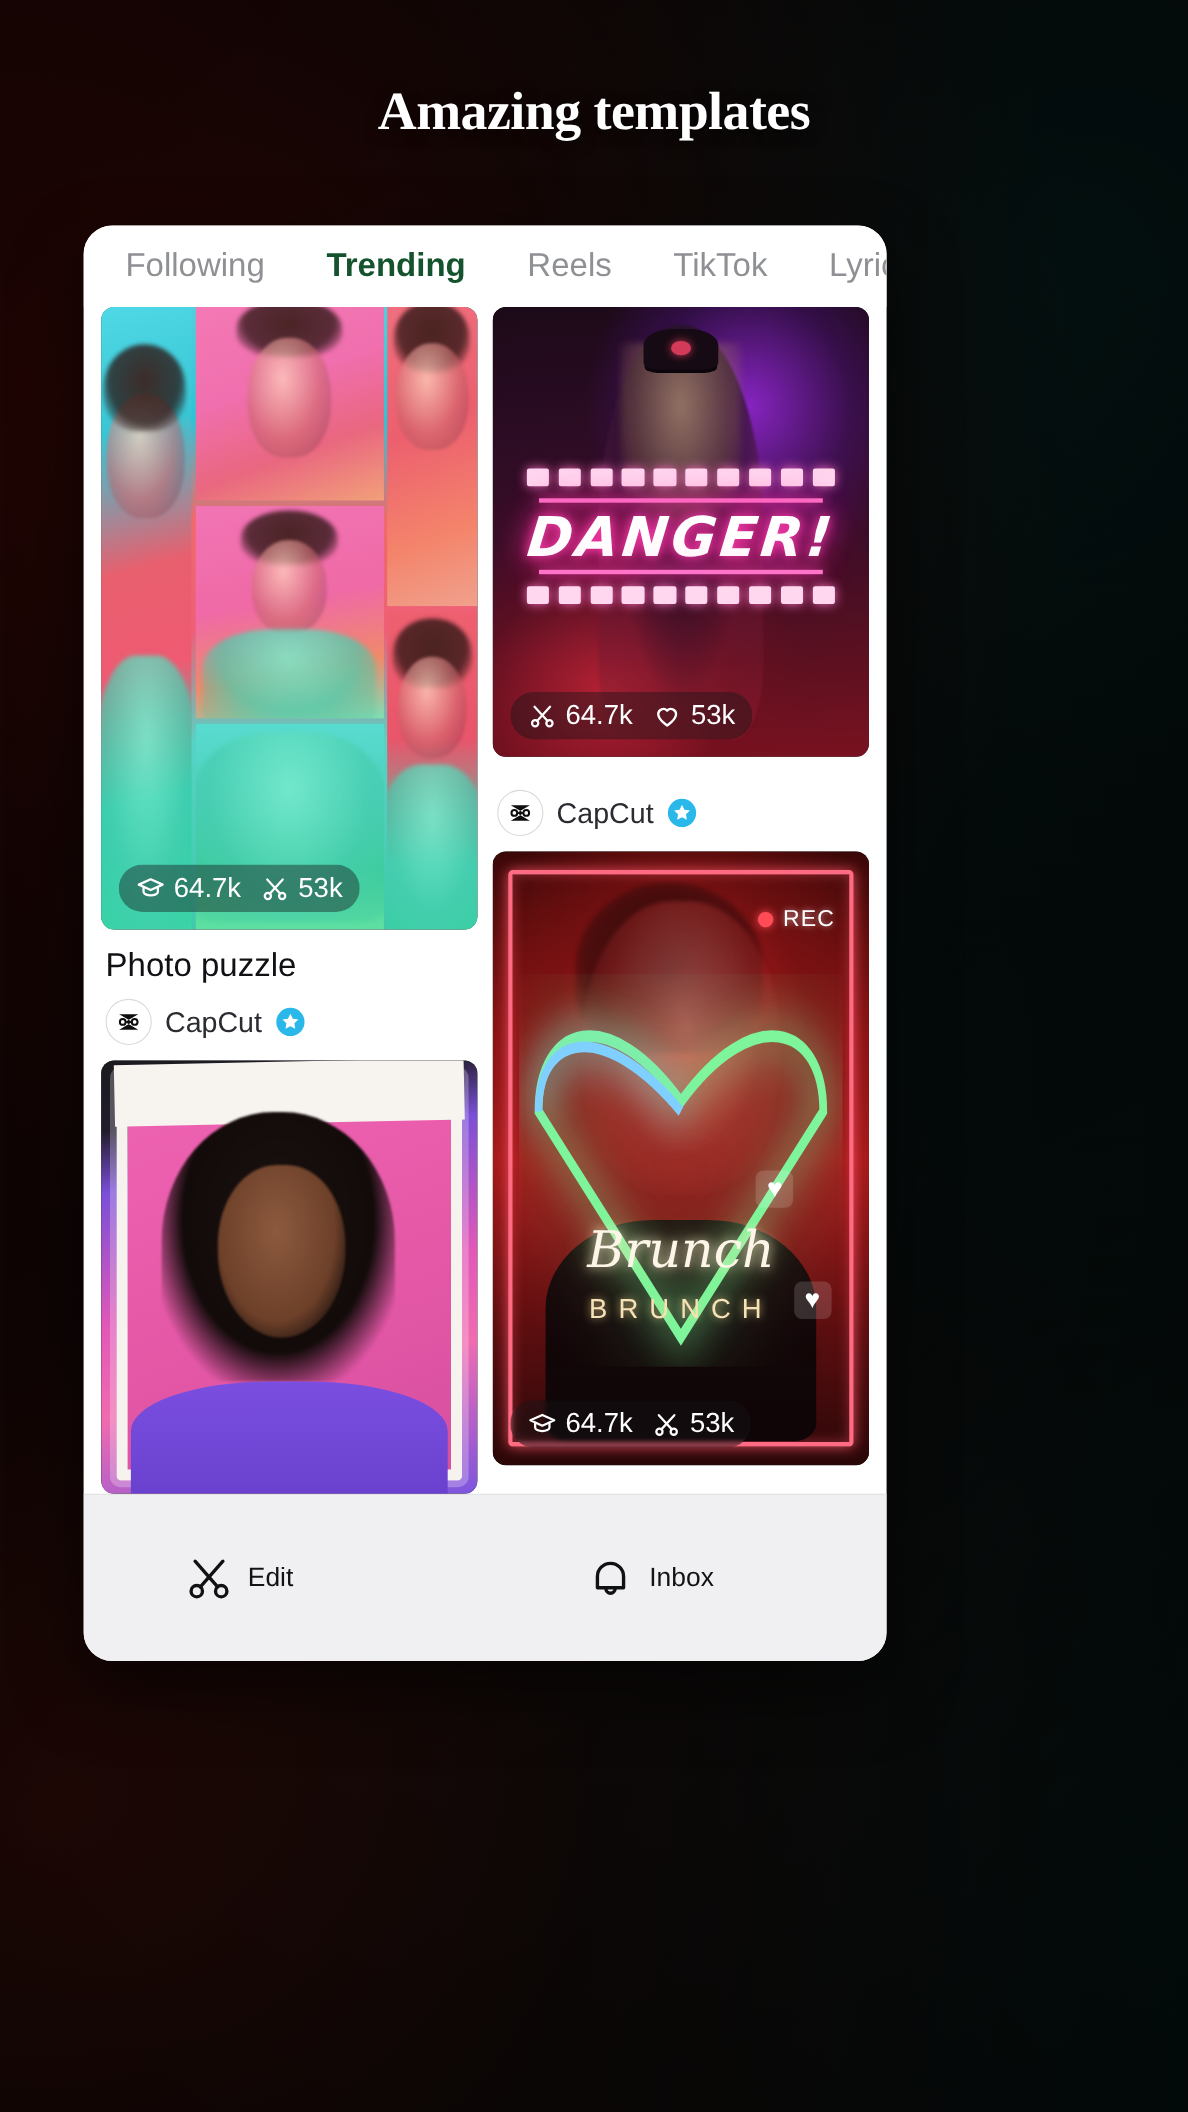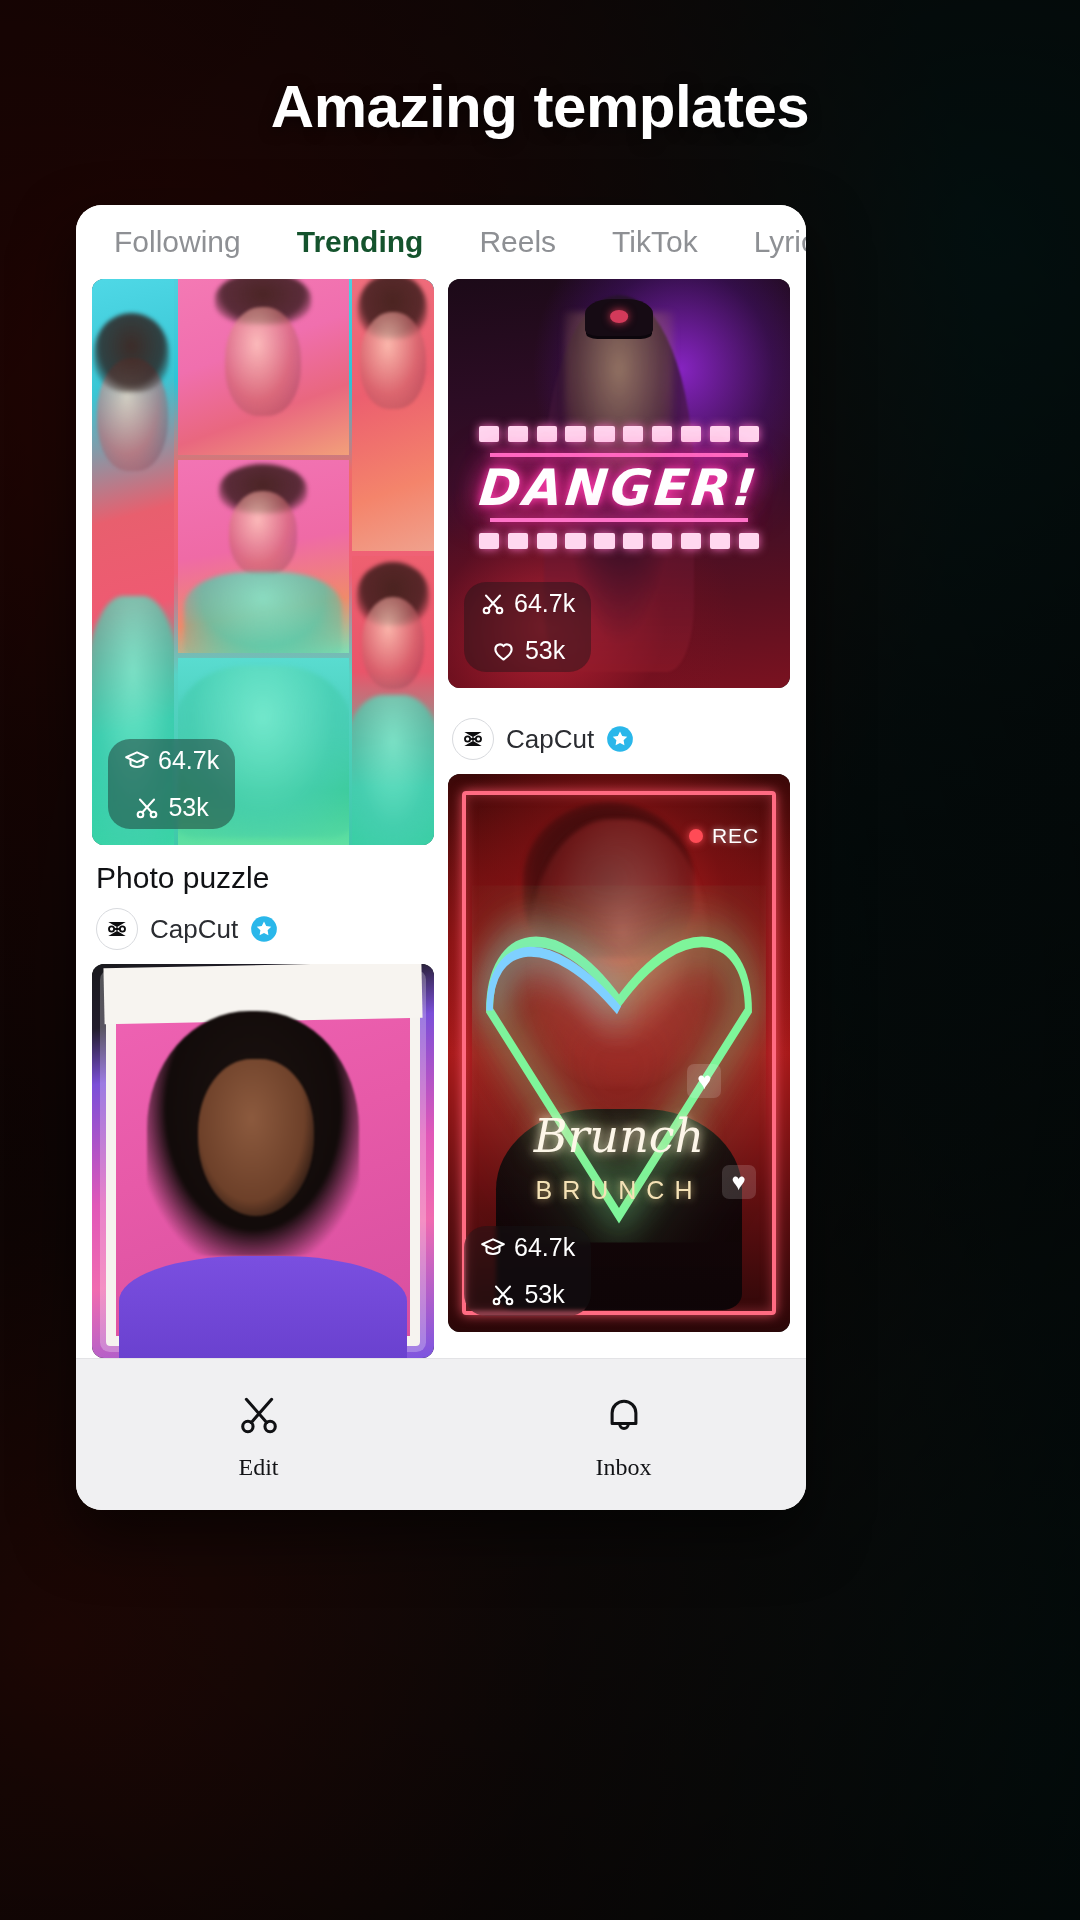--- a/index.html
+++ b/index.html
@@ -27,23 +27,23 @@
     position: absolute; inset: 0;
     background: radial-gradient(ellipse 72% 55% at 50% 52%, rgba(0,0,0,0.55) 0%, rgba(0,0,0,0.72) 45%, rgba(0,0,0,0.80) 100%);
   }
 
   
   .headline {
     position: absolute;
     top: 72px; left: 0; right: 0;
     text-align: center;
     color: #ffffff;
-    font-family: Liberation Sans, sans-serif;
+    font-family: Liberation Serif, serif;
     font-weight: 700;
-    font-size: 60px;
+    font-size: 49px;
     letter-spacing: -0.5px;
     text-shadow: 0 3px 14px rgba(0,0,0,0.55);
     z-index: 5;
   }
 
   
   .phone {
     position: absolute;
     left: 76px; top: 205px;
     width: 730px; height: 1305px;
@@ -133,21 +133,20 @@
   .stats {
     position: absolute;
     left: 16px; bottom: 16px;
     display: flex; align-items: center; gap: 18px;
     background: rgba(22,22,24,0.42);
     border-radius: 22px;
     padding: 7px 16px;
     color: #ffffff;
     font-size: 25px;
     backdrop-filter: blur(2px);
-    flex-direction: column;
   }
   .stat { display: flex; align-items: center; gap: 8px; white-space: nowrap; }
   .stat svg { display: block; }
 
   
   .art { position: absolute; inset: 0; }
 
   
   .t1 .art {
     background:
@@ -377,24 +376,23 @@
   .nav {
     flex: 0 0 auto;
     height: 152px;
     background: #f0f0f2;
     display: flex;
     align-items: center;
     justify-content: space-around;
     border-top: 1px solid #e3e3e6;
   }
   .nav-item {
-    display: flex; flex-direction: column;
+    display: flex; flex-direction: row;
     align-items: center; gap: 12px;
     width: 25%;
-    font-family: Liberation Serif, serif;
   }
   .nav-label { font-size: 24px; color: #121316; }
   .nav-icon { height: 54px; display: flex; align-items: center; justify-content: center; }
 </style>
 </head>
 <body>
 
 <div class="bg"></div>
 <div class="bg-vignette"></div>
 

